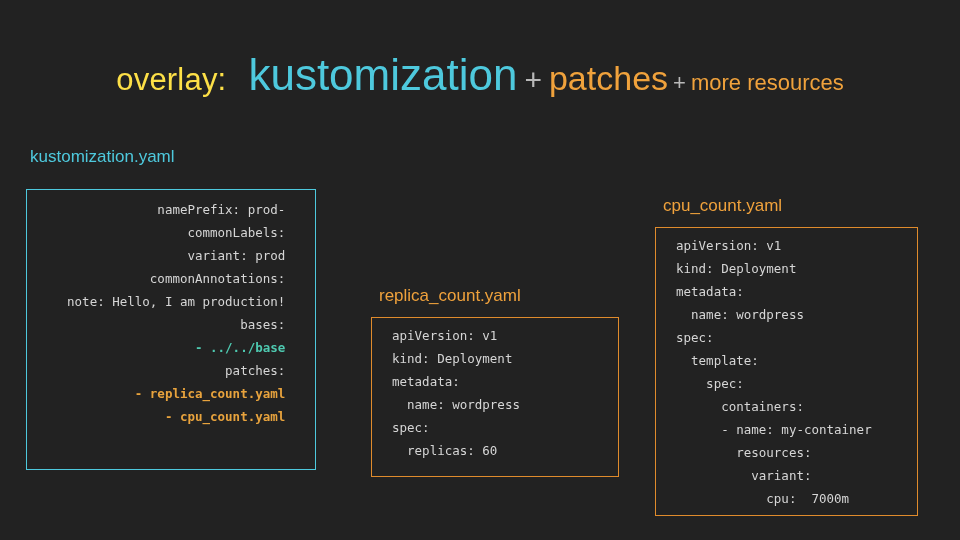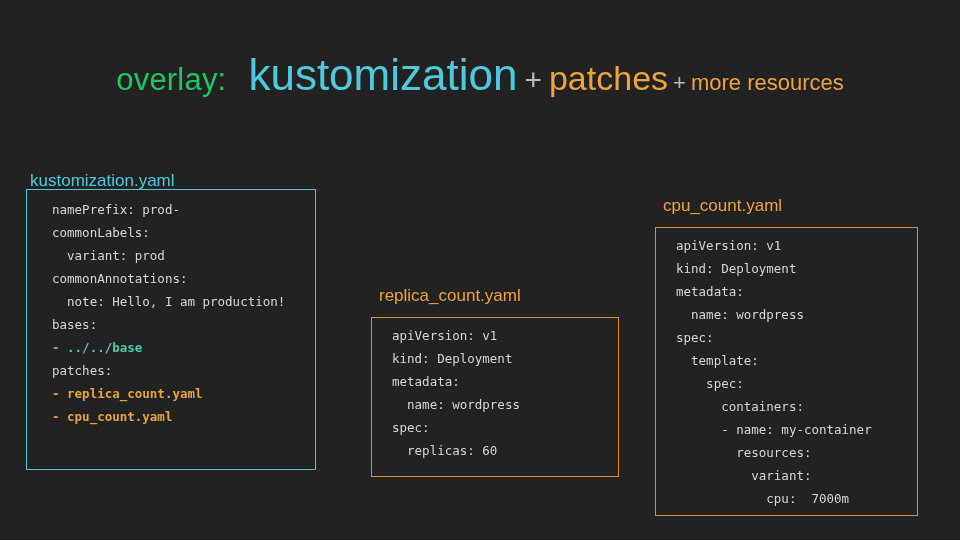--- a/index.html
+++ b/index.html
@@ -28,21 +28,21 @@
     position: absolute;
     left: 0;
     top: 50px;
     width: 960px;
     text-align: center;
     white-space: nowrap;
   }
 
   .h-overlay {
     font-size: 31px;
-    color: #22c55e;
+    color: #fde047;
     letter-spacing: 0.2px;
     vertical-align: baseline;
   }
 
   .h-gap { display: inline-block; width: 22px; }
 
   .h-kustomization {
     font-size: 44px;
     color: #4ec9dd;
     vertical-align: baseline;
@@ -116,23 +116,23 @@
     color: #4ec9b0;
     font-weight: bold;
   }
 
   .code .hl-orange {
     color: #e8a33d;
     font-weight: bold;
   }
 
   
-  #panel-kustomization .panel-label { left: 30px; top: 172px; color: #4ec9dd; }
+  #panel-kustomization .panel-label { left: 30px; top: 148px; color: #4ec9dd; }
   #panel-kustomization .panel-box   { left: 26px; top: 189px; width: 290px; height: 281px; }
-  #panel-kustomization .code        { position: absolute; left: 52px; top: 198px; }
+  #panel-kustomization .code        { position: absolute; left: 52px; top: 198px; text-align: right; }
 
   
   #panel-replica .panel-label { left: 379px; top: 287px; color: #f0a23c; }
   #panel-replica .panel-box   { left: 371px; top: 317px; width: 248px; height: 160px; }
   #panel-replica .code        { position: absolute; left: 392px; top: 324px; }
 
   
   #panel-cpu .panel-label { left: 663px; top: 197px; color: #f0a23c; }
   #panel-cpu .panel-box   { left: 655px; top: 227px; width: 263px; height: 289px; }
   #panel-cpu .code        { position: absolute; left: 676px; top: 234px; }

